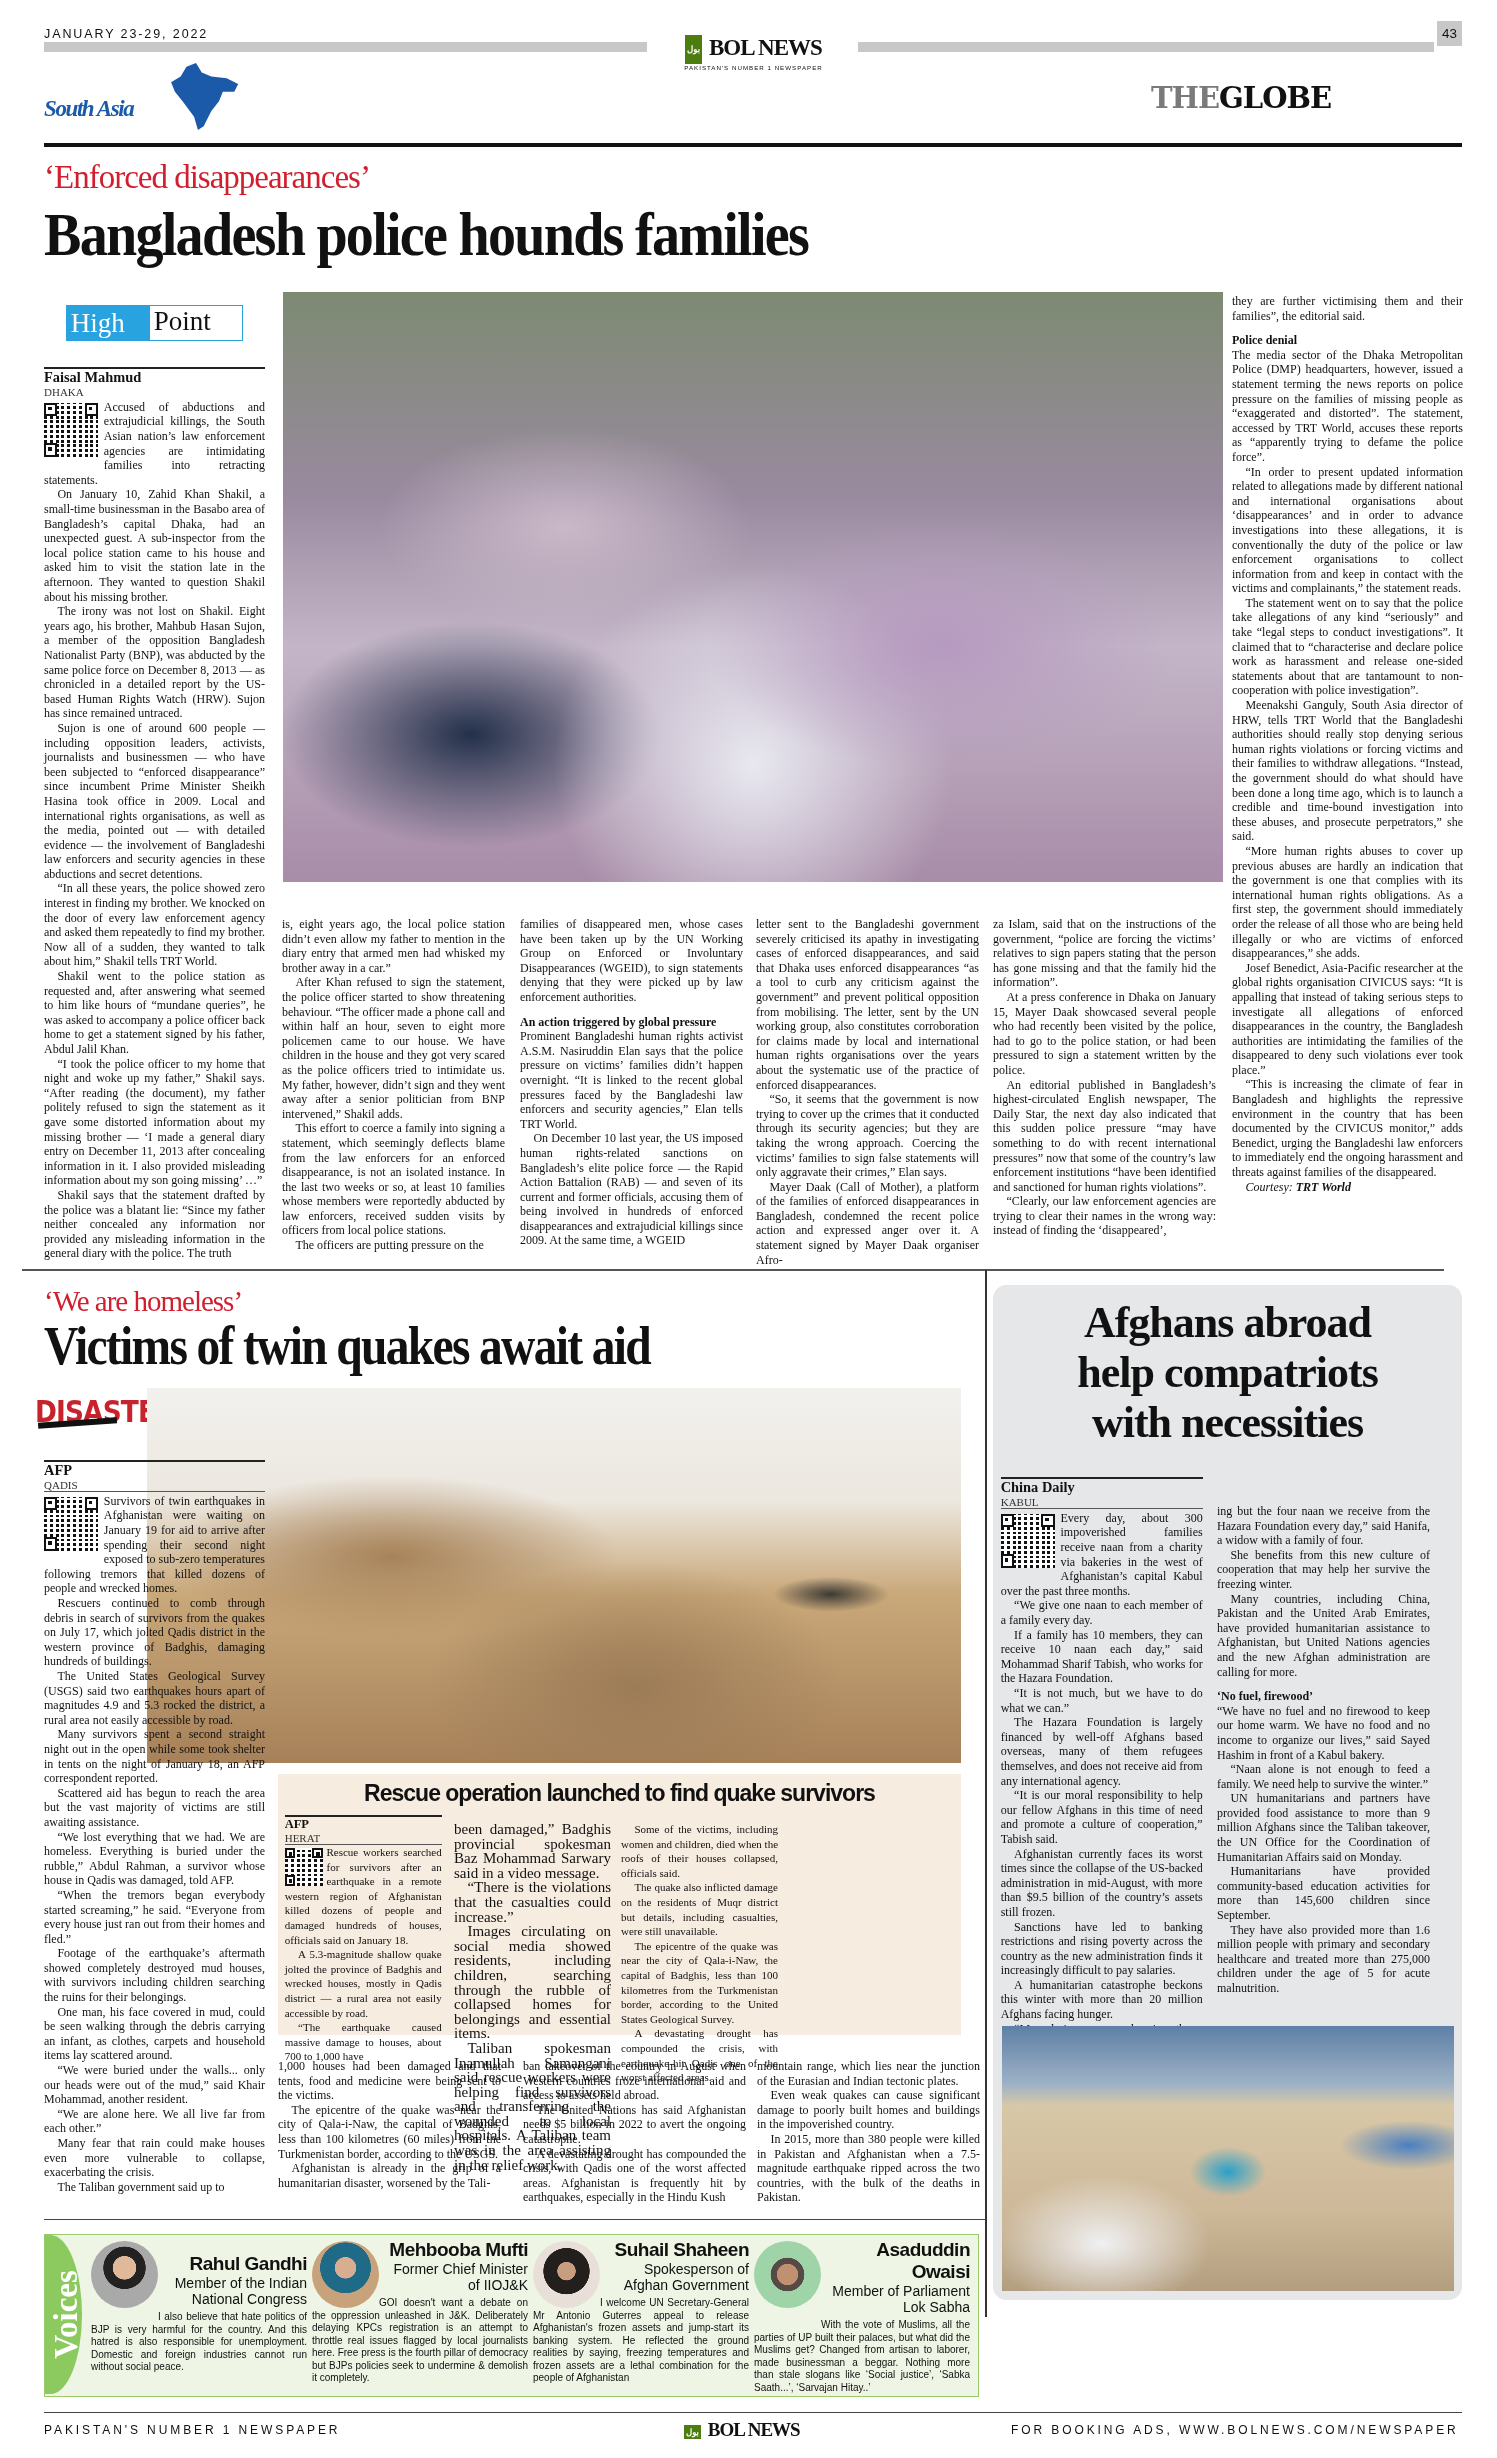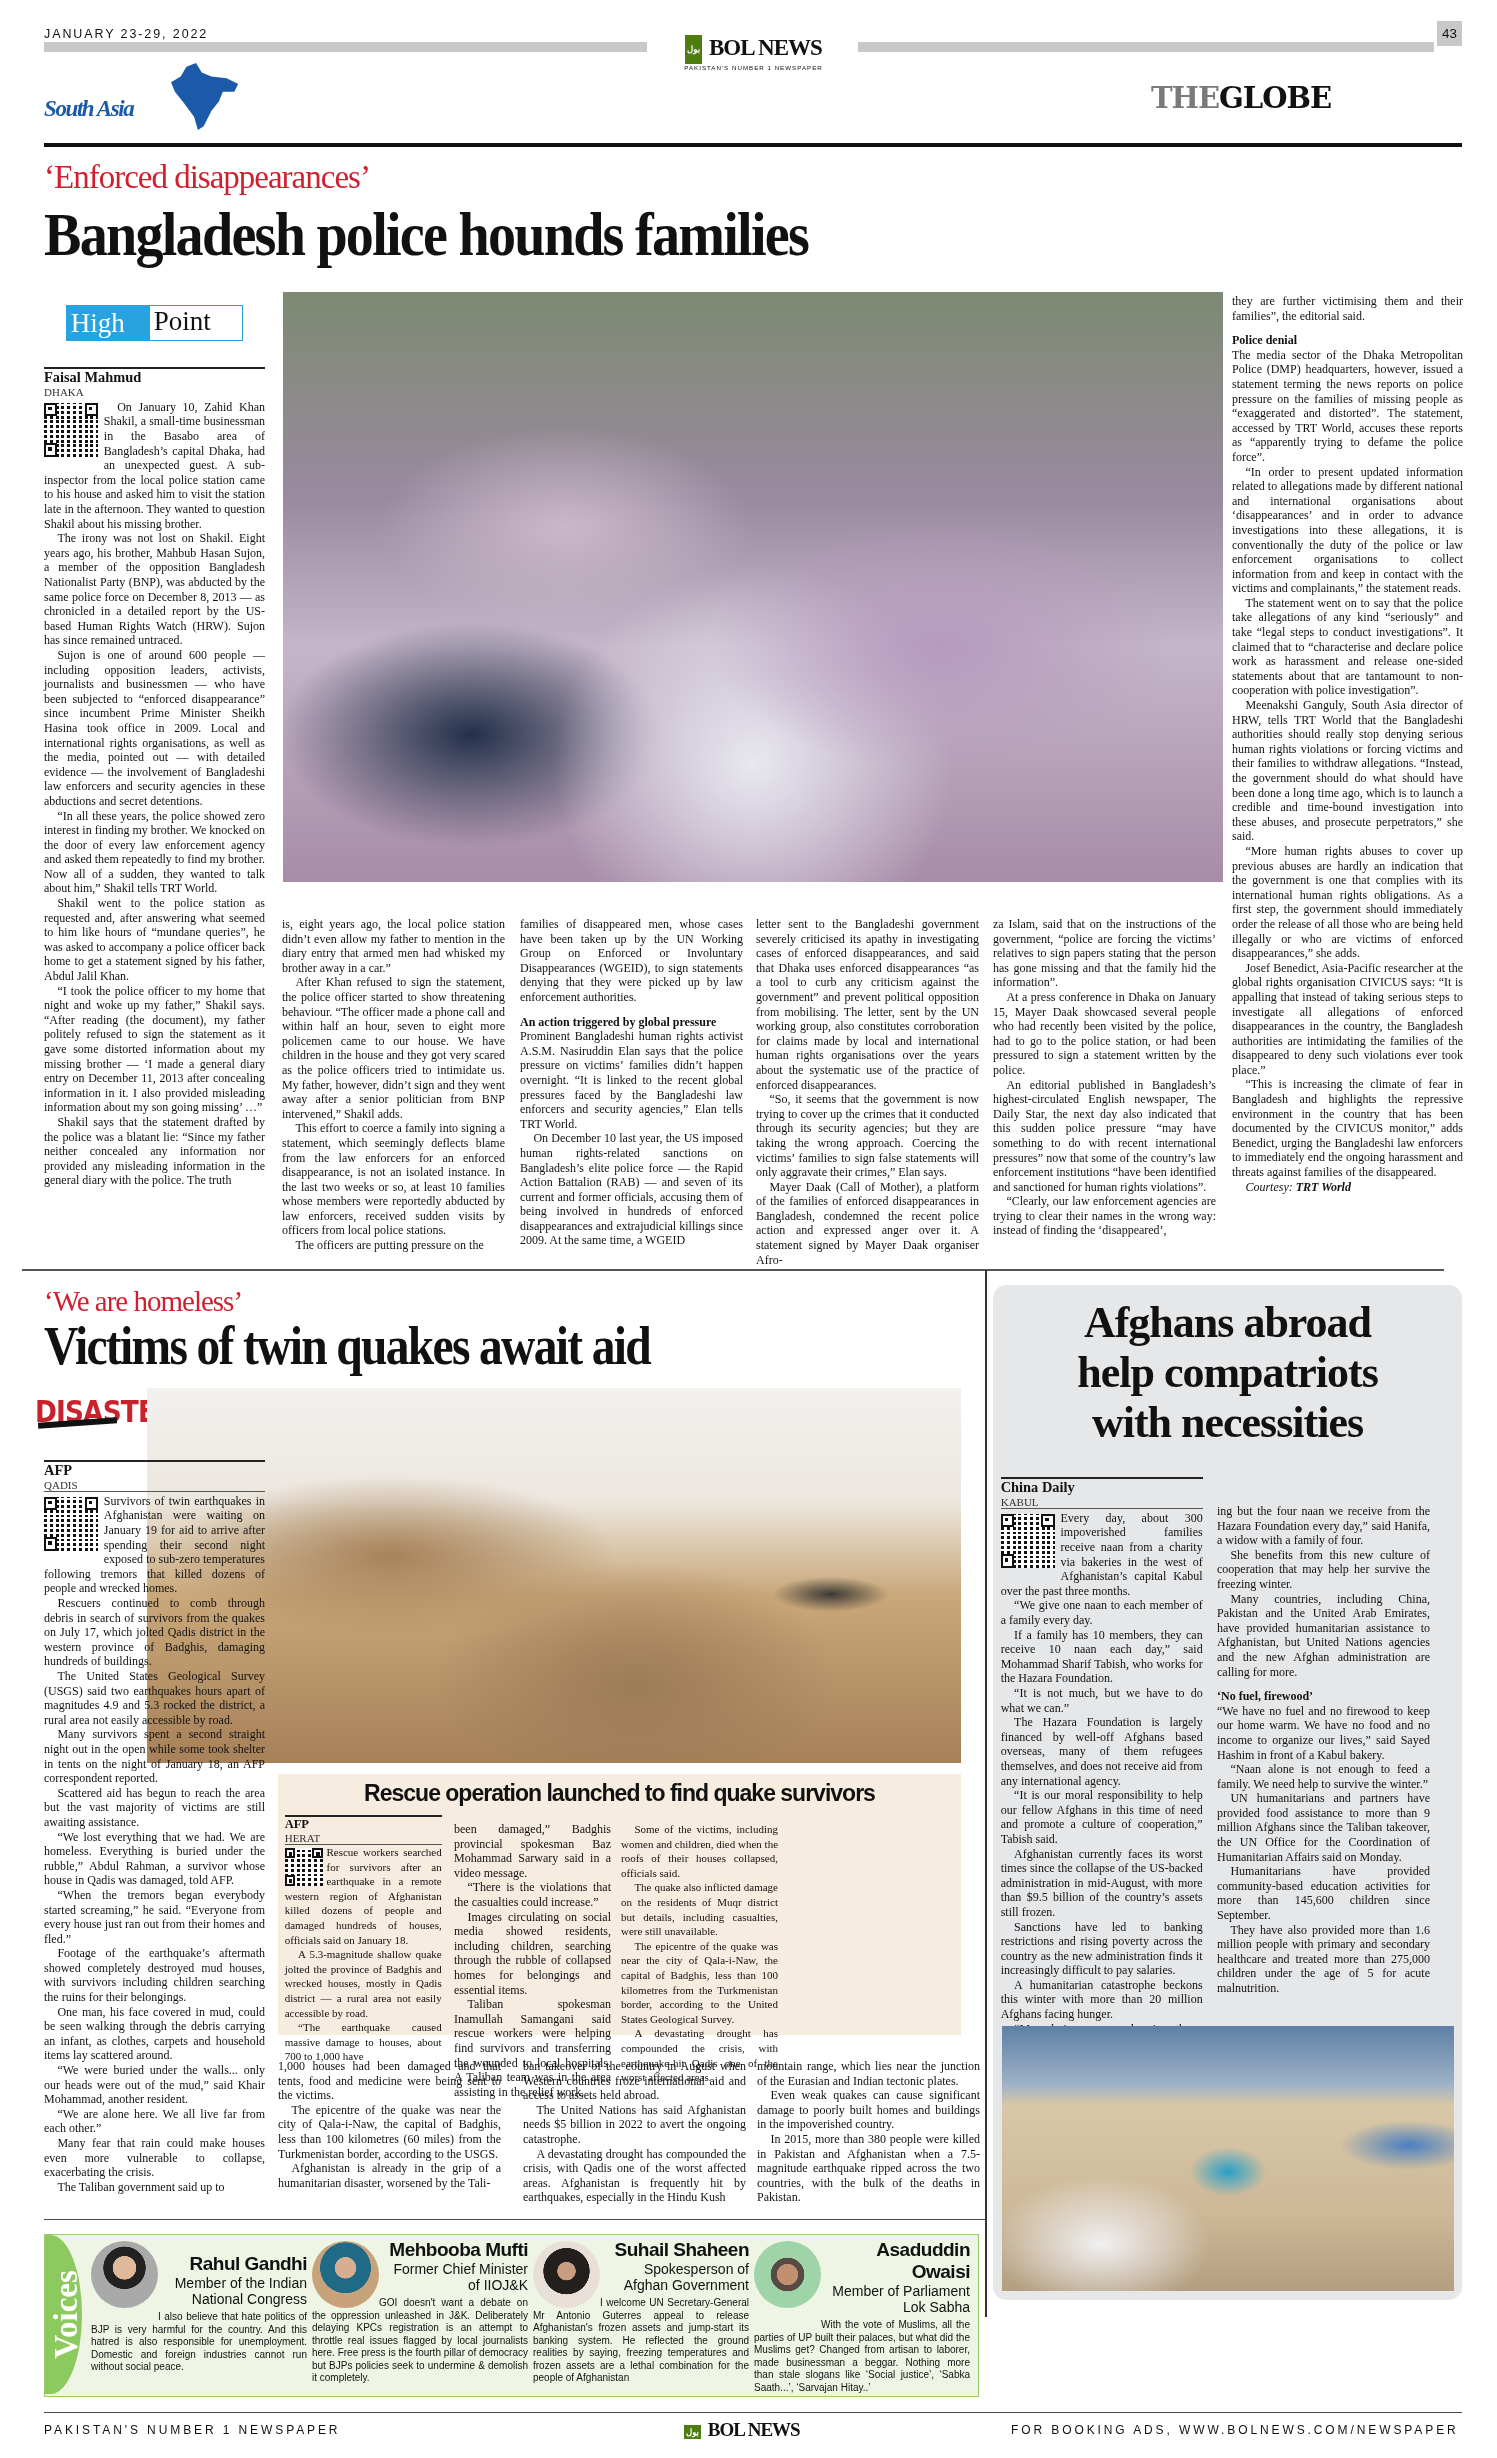--- a/index.html
+++ b/index.html
@@ -80,20 +80,21 @@
 <div class="abs" style="left:44px;top:367px;width:221px">
   <div class="byline-rule"></div>
   <div class="byname">Faisal Mahmud</div>
   <div class="byplace">DHAKA</div>
   <div class="txt" style="margin-top:1.9px">
     <span class="qr">
         <i style="left:0;top:0"></i>
         <i style="right:0;top:0"></i>
         <i style="left:0;bottom:0"></i>
       </span>
+    <p class="noi">Accused of abductions and extrajudicial killings, the South Asian nation’s law enforcement agencies are intimidating families into retracting statements.</p>
     <p>On January 10, Zahid Khan Shakil, a small-time businessman in the Basabo area of Bangladesh’s capital Dhaka, had an unexpected guest. A sub-inspector from the local police station came to his house and asked him to visit the station late in the afternoon. They wanted to question Shakil about his missing brother.</p>
     <p>The irony was not lost on Shakil. Eight years ago, his brother, Mahbub Hasan Sujon, a member of the opposition Bangladesh Nationalist Party (BNP), was abducted by the same police force on December 8, 2013 — as chronicled in a detailed report by the US-based Human Rights Watch (HRW). Sujon has since remained untraced.</p>
     <p>Sujon is one of around 600 people — including opposition leaders, activists, journalists and businessmen — who have been subjected to “enforced disappearance” since incumbent Prime Minister Sheikh Hasina took office in 2009. Local and international rights organisations, as well as the media, pointed out — with detailed evidence — the involvement of Bangladeshi law enforcers and security agencies in these abductions and secret detentions.</p>
     <p>“In all these years, the police showed zero interest in finding my brother. We knocked on the door of every law enforcement agency and asked them repeatedly to find my brother. Now all of a sudden, they wanted to talk about him,” Shakil tells TRT World.</p>
     <p>Shakil went to the police station as requested and, after answering what seemed to him like hours of “mundane queries”, he was asked to accompany a police officer back home to get a statement signed by his father, Abdul Jalil Khan.</p>
     <p>“I took the police officer to my home that night and woke up my father,” Shakil says. “After reading (the document), my father politely refused to sign the statement as it gave some distorted information about my missing brother — ‘I made a general diary entry on December 11, 2013 after concealing information in it. I also provided misleading information about my son going missing’ …”</p>
     <p>Shakil says that the statement drafted by the police was a blatant lie: “Since my father neither concealed any information nor provided any misleading information in the general diary with the police. The truth</p>
   </div>
 </div>
 
@@ -182,21 +183,21 @@
       <span class="qr" style="width:38px;height:38px;margin:2.9px 3.8px 0 0">
           <i style="left:0;top:0;width:10.6px;height:10.6px"></i>
           <i style="right:0;top:0;width:10.6px;height:10.6px"></i>
           <i style="left:0;bottom:0;width:10.6px;height:10.6px"></i>
         </span>
       <p class="noi">Rescue workers searched for survivors after an earthquake in a remote western region of Afghanistan killed dozens of people and damaged hundreds of houses, officials said on January 18.</p>
       <p>A 5.3-magnitude shallow quake jolted the province of Badghis and wrecked houses, mostly in Qadis district — a rural area not easily accessible by road.</p>
       <p>“The earthquake caused massive damage to houses, about 700 to 1,000 have</p>
     </div>
   </div>
-  <div class="abs txt" style="left:176px;top:48px;width:157px;font-size:12px">
+  <div class="abs txt" style="left:176px;top:48px;width:157px;font-size:15px">
     <p class="noi">been damaged,” Badghis provincial spokesman Baz Mohammad Sarwary said in a video message.</p>
     <p>“There is the violations that the casualties could increase.”</p>
     <p>Images circulating on social media showed residents, including children, searching through the rubble of collapsed homes for belongings and essential items.</p>
     <p>Taliban spokesman Inamullah Samangani said rescue workers were helping find survivors and transferring the wounded to local hospitals. A Taliban team was in the area assisting in the relief work.</p>
   </div>
   <div class="abs txt" style="left:343px;top:48px;width:157px;font-size:11px">
     <p>Some of the victims, including women and children, died when the roofs of their houses collapsed, officials said.</p>
     <p>The quake also inflicted damage on the residents of Muqr district but details, including casualties, were still unavailable.</p>
     <p>The epicentre of the quake was near the city of Qala-i-Naw, the capital of Badghis, less than 100 kilometres from the Turkmenistan border, according to the United States Geological Survey.</p>
     <p>A devastating drought has compounded the crisis, with earthquake-hit Qadis one of the worst affected areas.</p>

